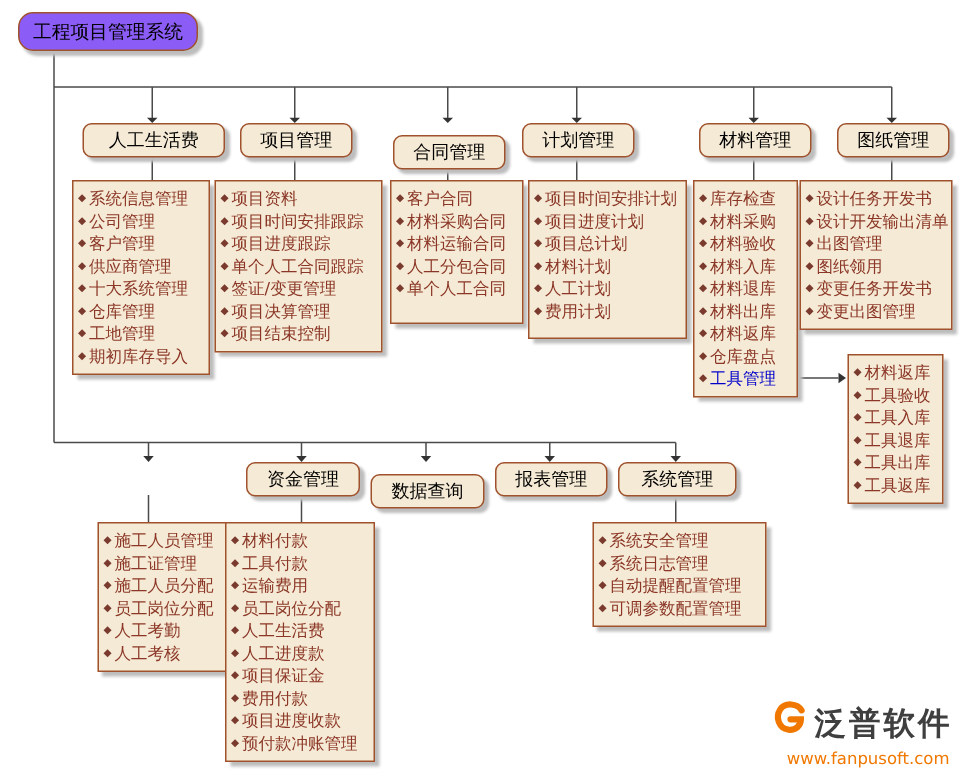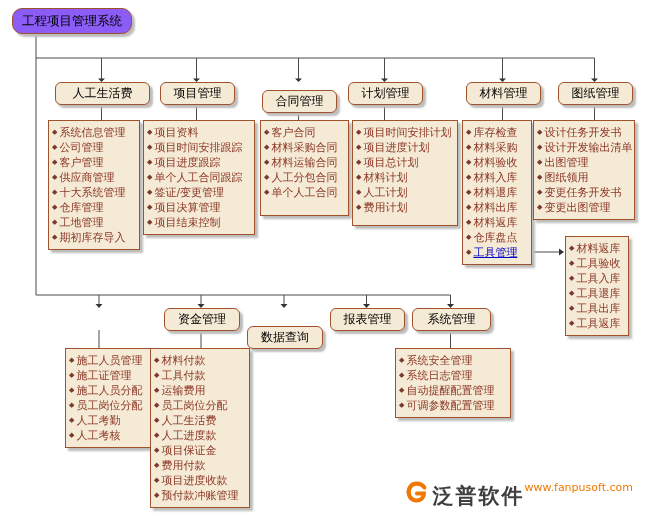--- a/index.html
+++ b/index.html
@@ -24,24 +24,24 @@
     white-space:nowrap;
   }
   .list{
     position:absolute;box-sizing:border-box;background:#f5ead5;
     border:1px solid #a0522d;box-shadow:3px 3px 2px #bdbdbd;
     padding:4px 3px;z-index:2;font-size:11px;color:#8b3626;
   }
   .item{display:flex;align-items:center;line-height:15px;white-space:nowrap;}
   .bullet{font-size:7px;color:#7a3b2e;margin-right:2px;flex:0 0 auto;}
   .txt{color:#8b3626;}
-  .txt.link{color:#0000cc;text-decoration:underline;cursor:pointer;}
+  .txt.link{color:#0000cc;cursor:pointer;}
   .logo{
     position:absolute;right:10px;bottom:6px;z-index:2;
-    display:flex;flex-direction:row;
+    display:flex;flex-direction:column;align-items:flex-end;
   }
   .logo-row{display:flex;align-items:center;gap:4px;}
   .logo-name{font-size:21px;font-weight:bold;color:#3f3f3f;letter-spacing:2px;}
   .logo-url{font-size:11px;color:#f07800;margin-top:1px;margin-right:2px;}
 </style>
 </head>
 <body>
 
 <div class="canvas">
 
@@ -299,21 +299,21 @@
         <span class="bullet">◆</span>
         <span class="txt">工具出库</span>
       </div>
       <div class="item">
         <span class="bullet">◆</span>
         <span class="txt">工具返库</span>
       </div>
     </div>
 
   <div class="cat" style="left:164px;top:308px;width:74px">资金管理</div>
-  <div class="cat" style="left:247px;top:326px;width:74px">数据查询</div>
+  <div class="cat" style="left:247px;top:316px;width:74px">数据查询</div>
   <div class="cat" style="left:330px;top:308px;width:73px">报表管理</div>
   <div class="cat" style="left:412px;top:308px;width:77px">系统管理</div>
 
   <div class="list" style="left:65px;top:348px;width:96px">
       <div class="item">
         <span class="bullet">◆</span>
         <span class="txt">施工人员管理</span>
       </div>
       <div class="item">
         <span class="bullet">◆</span>

